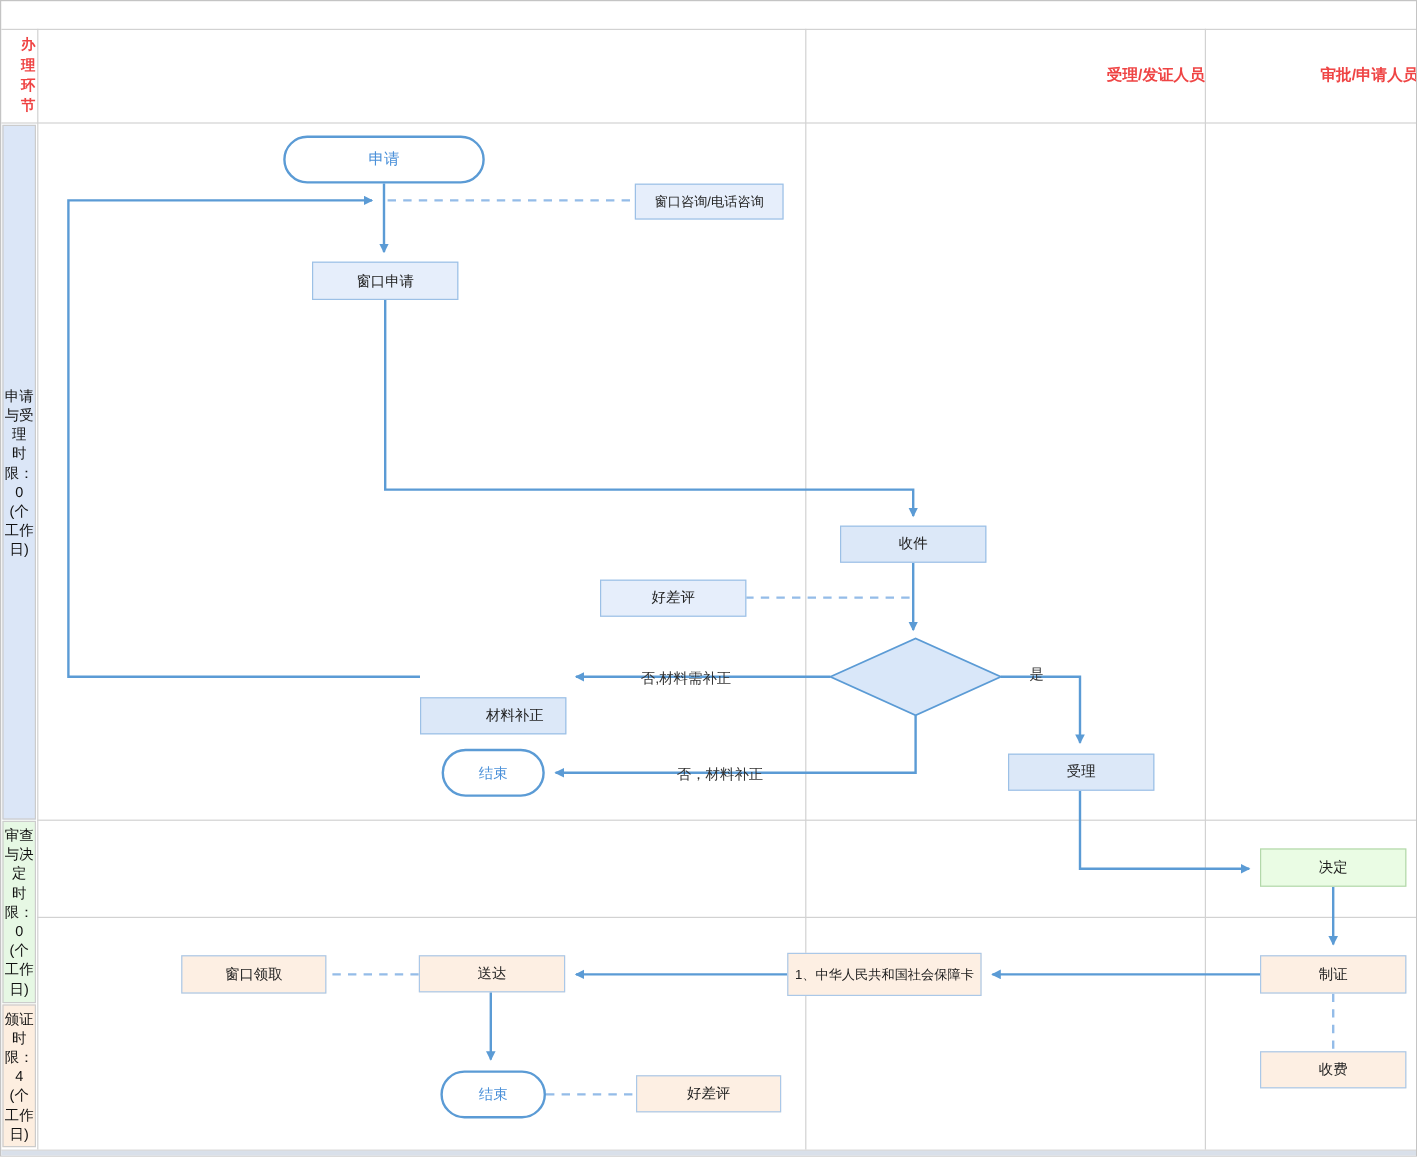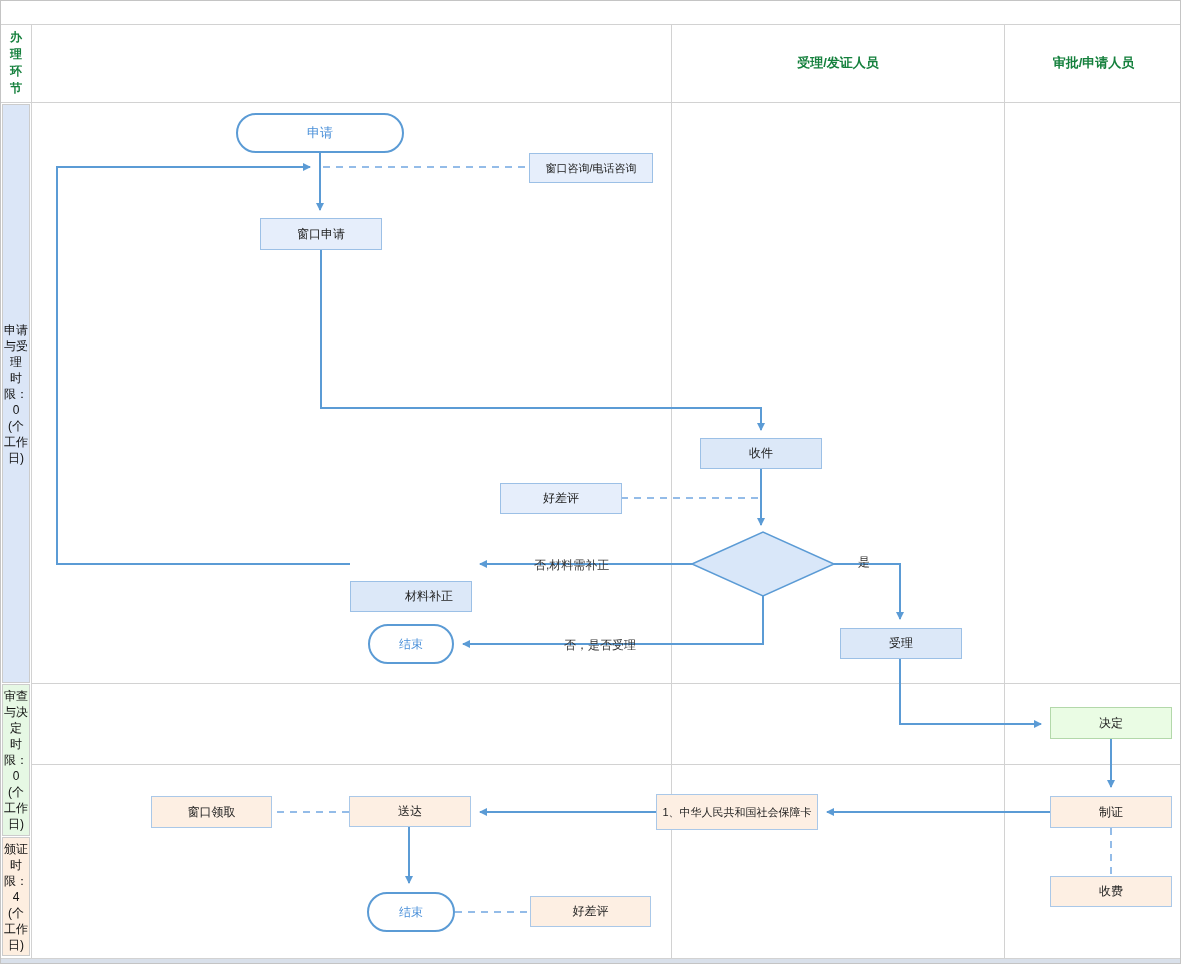--- a/index.html
+++ b/index.html
@@ -3,22 +3,22 @@
 <meta charset="utf-8">
 <style>
   html,body{margin:0;padding:0;background:#fff;}
   body{font-family:"Liberation Sans","DejaVu Sans",sans-serif;}
   .canvas{position:relative;width:1181px;height:964px;background:#fff;overflow:hidden;
           border:1px solid #c4c4c4;box-sizing:border-box;}
   .abs{position:absolute;box-sizing:border-box;}
   .gridline{position:absolute;background:#d2d2d2;}
   .title{left:0;top:0;width:1181px;height:23px;display:flex;align-items:center;justify-content:center;
          font-size:14px;font-weight:bold;color:#111;}
-  .hcell{top:23px;height:78px;display:flex;align-items:center;justify-content:center;
-         font-size:13px;font-weight:bold;color:#15803d;}
+  .hcell{top:23px;height:78px;display:flex;align-items:center;justify-content:flex-end;
+         font-size:13px;font-weight:bold;color:#ef4444;}
   .v-text{width:15px;word-break:break-all;line-height:17px;text-align:center;font-size:12px;}
   .sidecell{left:1px;width:28px;border:1px solid #ccc;display:flex;align-items:center;justify-content:center;}
   .sidecell .txt{white-space:pre-line;font-size:12px;line-height:16px;color:#111;text-align:center;}
   .row1{background:var(--side-blue);}
   .row2{background:var(--side-green);justify-content:center;}
   .row3{background:var(--side-orange);}
   .node{position:absolute;display:flex;align-items:center;justify-content:center;
         font-size:12px;color:#222;text-align:center;box-sizing:border-box;}
   .box-blue{background:var(--box-blue-fill);border:1px solid var(--box-blue-border);}
   .box-blue2{background:var(--box-blue2-fill);border:1px solid var(--box-blue-border);}
@@ -176,15 +176,15 @@
   </div>
   <div class="node pill" style="left:366px;top:891px;width:88px;height:40px;">
     <span>结束</span>
   </div>
   <div class="node box-orange" style="left:529px;top:895px;width:121px;height:31px;">
     <span>好差评</span>
   </div>
 
   <div class="edge-label" style="left:533px;top:556px;">否,材料需补正</div>
   <div class="edge-label" style="left:857px;top:553px;">是</div>
-  <div class="edge-label" style="left:563px;top:636px;">否，是否受理</div>
+  <div class="edge-label" style="left:563px;top:636px;">否，材料补正</div>
 
 </div>
 
 </body></html>

